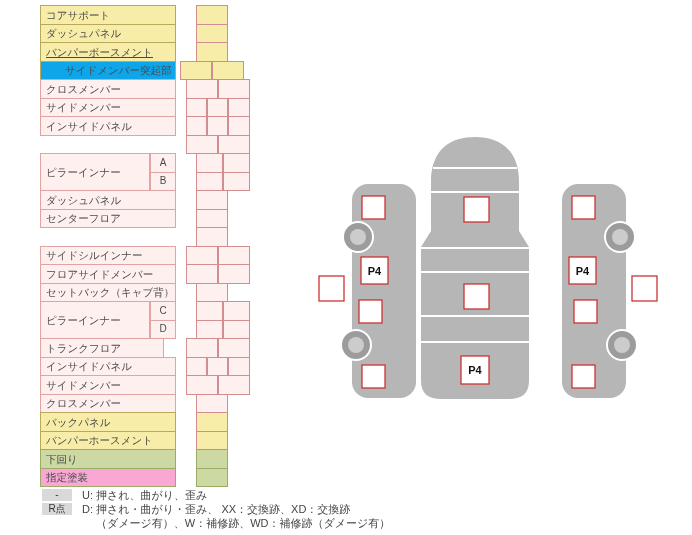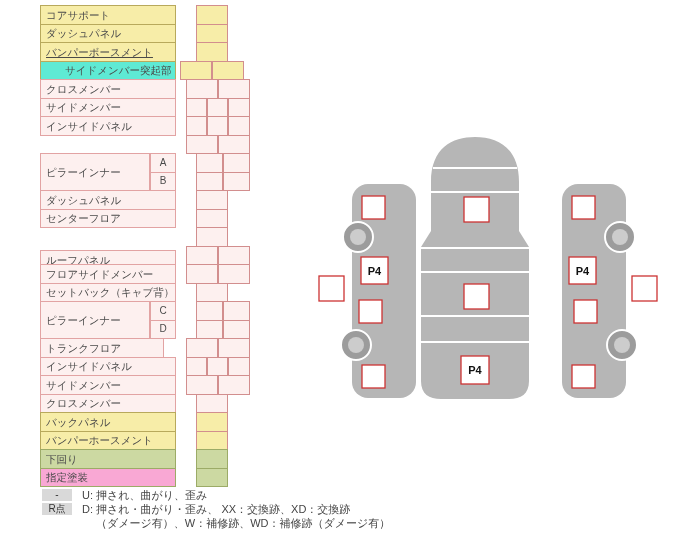--- a/index.html
+++ b/index.html
@@ -52,21 +52,21 @@
 
 <div id="page">
 
   <div id="frame-table">
       <div class="rowlabel" style="left: 40px; top: 5px; width: 136px; height: 19.5px; background: rgb(247, 237, 168); border-color: rgb(184, 169, 92);">コアサポート</div>
       <div class="gridcell" style="left: 196px; top: 5px; width: 32px; height: 19.5px; background: rgb(247, 237, 168); border-color: rgb(210, 142, 142);"></div>
       <div class="rowlabel" style="left: 40px; top: 23.5px; width: 136px; height: 19.5px; background: rgb(247, 237, 168); border-color: rgb(184, 169, 92);">ダッシュパネル</div>
       <div class="gridcell" style="left: 196px; top: 23.5px; width: 32px; height: 19.5px; background: rgb(247, 237, 168); border-color: rgb(210, 142, 142);"></div>
       <div class="rowlabel" style="left: 40px; top: 42px; width: 136px; height: 19.5px; background: rgb(247, 237, 168); border-color: rgb(184, 169, 92); text-decoration: underline;">バンパーボースメント</div>
       <div class="gridcell" style="left: 196px; top: 42px; width: 32px; height: 19.5px; background: rgb(247, 237, 168); border-color: rgb(210, 142, 142);"></div>
-      <div class="rowlabel" style="left: 40px; top: 60.5px; width: 136px; height: 19.5px; background: #5eead4; border-color: rgb(184, 169, 92); padding-left: 24px;">サイドメンバー突起部</div>
+      <div class="rowlabel" style="left: 40px; top: 60.5px; width: 136px; height: 19.5px; background: #0ea5e9; border-color: rgb(184, 169, 92); padding-left: 24px;">サイドメンバー突起部</div>
       <div class="gridcell" style="left: 180px; top: 60.5px; width: 32px; height: 19.5px; background: rgb(247, 237, 168); border-color: rgb(210, 142, 142);"></div>
       <div class="gridcell" style="left: 212px; top: 60.5px; width: 32px; height: 19.5px; background: rgb(247, 237, 168); border-color: rgb(210, 142, 142);"></div>
       <div class="rowlabel" style="left: 40px; top: 79px; width: 136px; height: 19.5px; background: rgb(253, 240, 239); border-color: rgb(226, 163, 163);">クロスメンバー</div>
       <div class="gridcell" style="left: 186px; top: 79px; width: 32px; height: 19.5px; background: rgb(253, 240, 239); border-color: rgb(210, 142, 142);"></div>
       <div class="gridcell" style="left: 218px; top: 79px; width: 32px; height: 19.5px; background: rgb(253, 240, 239); border-color: rgb(210, 142, 142);"></div>
       <div class="rowlabel" style="left: 40px; top: 97.5px; width: 136px; height: 19.5px; background: rgb(253, 240, 239); border-color: rgb(226, 163, 163);">サイドメンバー</div>
       <div class="gridcell" style="left: 186px; top: 97.5px; width: 21px; height: 19.5px; background: rgb(253, 240, 239); border-color: rgb(210, 142, 142);"></div>
       <div class="gridcell" style="left: 207px; top: 97.5px; width: 21px; height: 19.5px; background: rgb(253, 240, 239); border-color: rgb(210, 142, 142);"></div>
       <div class="gridcell" style="left: 228px; top: 97.5px; width: 22px; height: 19.5px; background: rgb(253, 240, 239); border-color: rgb(210, 142, 142);"></div>
       <div class="rowlabel" style="left: 40px; top: 116px; width: 136px; height: 19.5px; background: rgb(253, 240, 239); border-color: rgb(226, 163, 163);">インサイドパネル</div>
@@ -81,20 +81,21 @@
       <div class="gridcell" style="left: 223px; top: 153px; width: 27px; height: 19.5px; background: rgb(253, 240, 239); border-color: rgb(210, 142, 142);"></div>
       <div class="rowlabel sublabel" style="left: 150px; top: 171.5px; width: 26px; height: 19.5px; background: rgb(253, 240, 239); border-color: rgb(226, 163, 163);">B</div>
       <div class="gridcell" style="left: 196px; top: 171.5px; width: 27px; height: 19.5px; background: rgb(253, 240, 239); border-color: rgb(210, 142, 142);"></div>
       <div class="gridcell" style="left: 223px; top: 171.5px; width: 27px; height: 19.5px; background: rgb(253, 240, 239); border-color: rgb(210, 142, 142);"></div>
       <div class="rowlabel" style="left: 40px; top: 190px; width: 136px; height: 19.5px; background: rgb(253, 240, 239); border-color: rgb(226, 163, 163);">ダッシュパネル</div>
       <div class="gridcell" style="left: 196px; top: 190px; width: 32px; height: 19.5px; background: rgb(253, 240, 239); border-color: rgb(210, 142, 142);"></div>
       <div class="rowlabel" style="left: 40px; top: 208.5px; width: 136px; height: 19.5px; background: rgb(253, 240, 239); border-color: rgb(226, 163, 163);">センターフロア</div>
       <div class="gridcell" style="left: 196px; top: 208.5px; width: 32px; height: 19.5px; background: rgb(253, 240, 239); border-color: rgb(210, 142, 142);"></div>
       <div class="rowlabel" style="left: 40px; top: 227px; width: 136px; height: 19.5px; background: rgb(253, 240, 239); border-color: rgb(226, 163, 163); margin-top: 23px;">ルーフパネル</div>
       <div class="gridcell" style="left: 196px; top: 227px; width: 32px; height: 19.5px; background: rgb(253, 240, 239); border-color: rgb(210, 142, 142);"></div>
+      <div class="rowlabel" style="left: 40px; top: 245.5px; width: 136px; height: 19.5px; background: rgb(253, 240, 239); border-color: rgb(226, 163, 163);">サイドシルインナー</div>
       <div class="gridcell" style="left: 186px; top: 245.5px; width: 32px; height: 19.5px; background: rgb(253, 240, 239); border-color: rgb(210, 142, 142);"></div>
       <div class="gridcell" style="left: 218px; top: 245.5px; width: 32px; height: 19.5px; background: rgb(253, 240, 239); border-color: rgb(210, 142, 142);"></div>
       <div class="rowlabel" style="left: 40px; top: 264px; width: 136px; height: 19.5px; background: rgb(253, 240, 239); border-color: rgb(226, 163, 163);">フロアサイドメンバー</div>
       <div class="gridcell" style="left: 186px; top: 264px; width: 32px; height: 19.5px; background: rgb(253, 240, 239); border-color: rgb(210, 142, 142);"></div>
       <div class="gridcell" style="left: 218px; top: 264px; width: 32px; height: 19.5px; background: rgb(253, 240, 239); border-color: rgb(210, 142, 142);"></div>
       <div class="rowlabel" style="left: 40px; top: 282.5px; width: 136px; height: 19.5px; background: rgb(253, 240, 239); border-color: rgb(226, 163, 163);">セットバック（キャブ背）</div>
       <div class="gridcell" style="left: 196px; top: 282.5px; width: 32px; height: 19.5px; background: rgb(253, 240, 239); border-color: rgb(210, 142, 142);"></div>
       <div class="rowlabel" style="left: 40px; top: 301px; width: 110px; height: 38px; background: rgb(253, 240, 239); border-color: rgb(226, 163, 163);">ピラーインナー</div>
       <div class="rowlabel sublabel" style="left: 150px; top: 301px; width: 26px; height: 19.5px; background: rgb(253, 240, 239); border-color: rgb(226, 163, 163);">C</div>
       <div class="gridcell" style="left: 196px; top: 301px; width: 27px; height: 19.5px; background: rgb(253, 240, 239); border-color: rgb(210, 142, 142);"></div>

